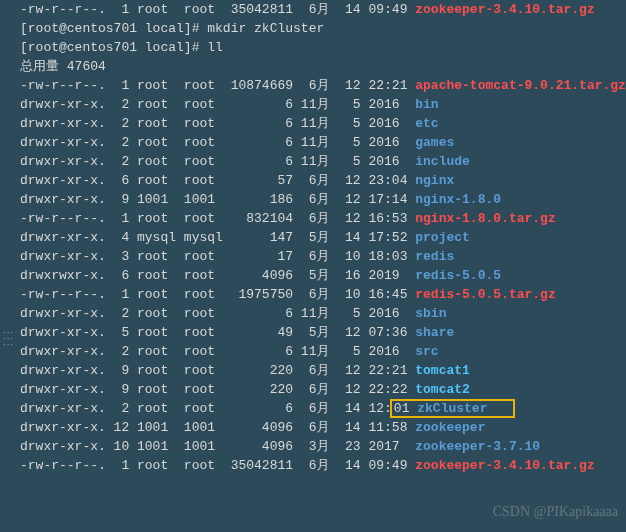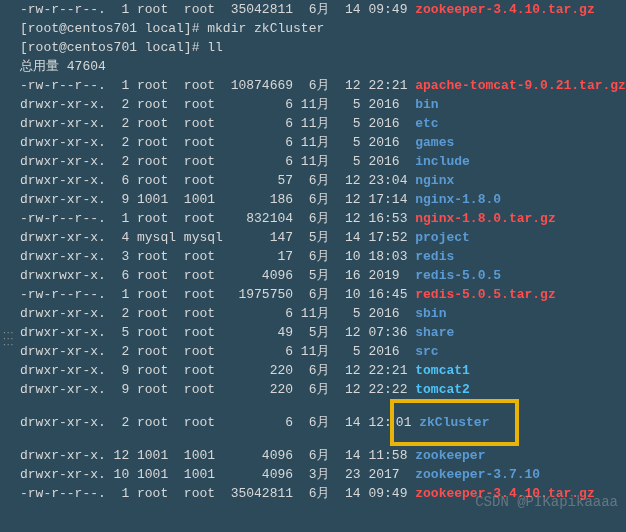--- a/index.html
+++ b/index.html
@@ -19,32 +19,32 @@
     padding: 0 0 0 20px;
   }
   .line {
     white-space: pre;
   }
   .white { color: #d8d8d8; }
   .red { color: #ff4d4d; font-weight: bold; }
   .blue { color: #5b9bd5; font-weight: bold; }
   .cyan { color: #4fc3f7; font-weight: bold; }
   .highlight {
-    border: 4px solid #eab308;
-    padding: 12px 2px;
+    border: 2px solid #eab308;
+    padding: 0 2px;
     margin-left: -2px;
     display: inline-block;
     line-height: 15px;
   }
   .watermark {
     position: absolute;
-    bottom: 20px;
+    bottom: 11px;
     right: 8px;
     color: rgba(200,200,200,0.35);
-    font-family: Liberation Mono, monospace;
+    font-family: Liberation Serif, serif;
     font-size: 14px;
   }
   .dots {
     position: absolute;
     left: 2px;
     top: 330px;
     color: #999;
     font-size: 8px;
     letter-spacing: -1px;
     line-height: 6px;

